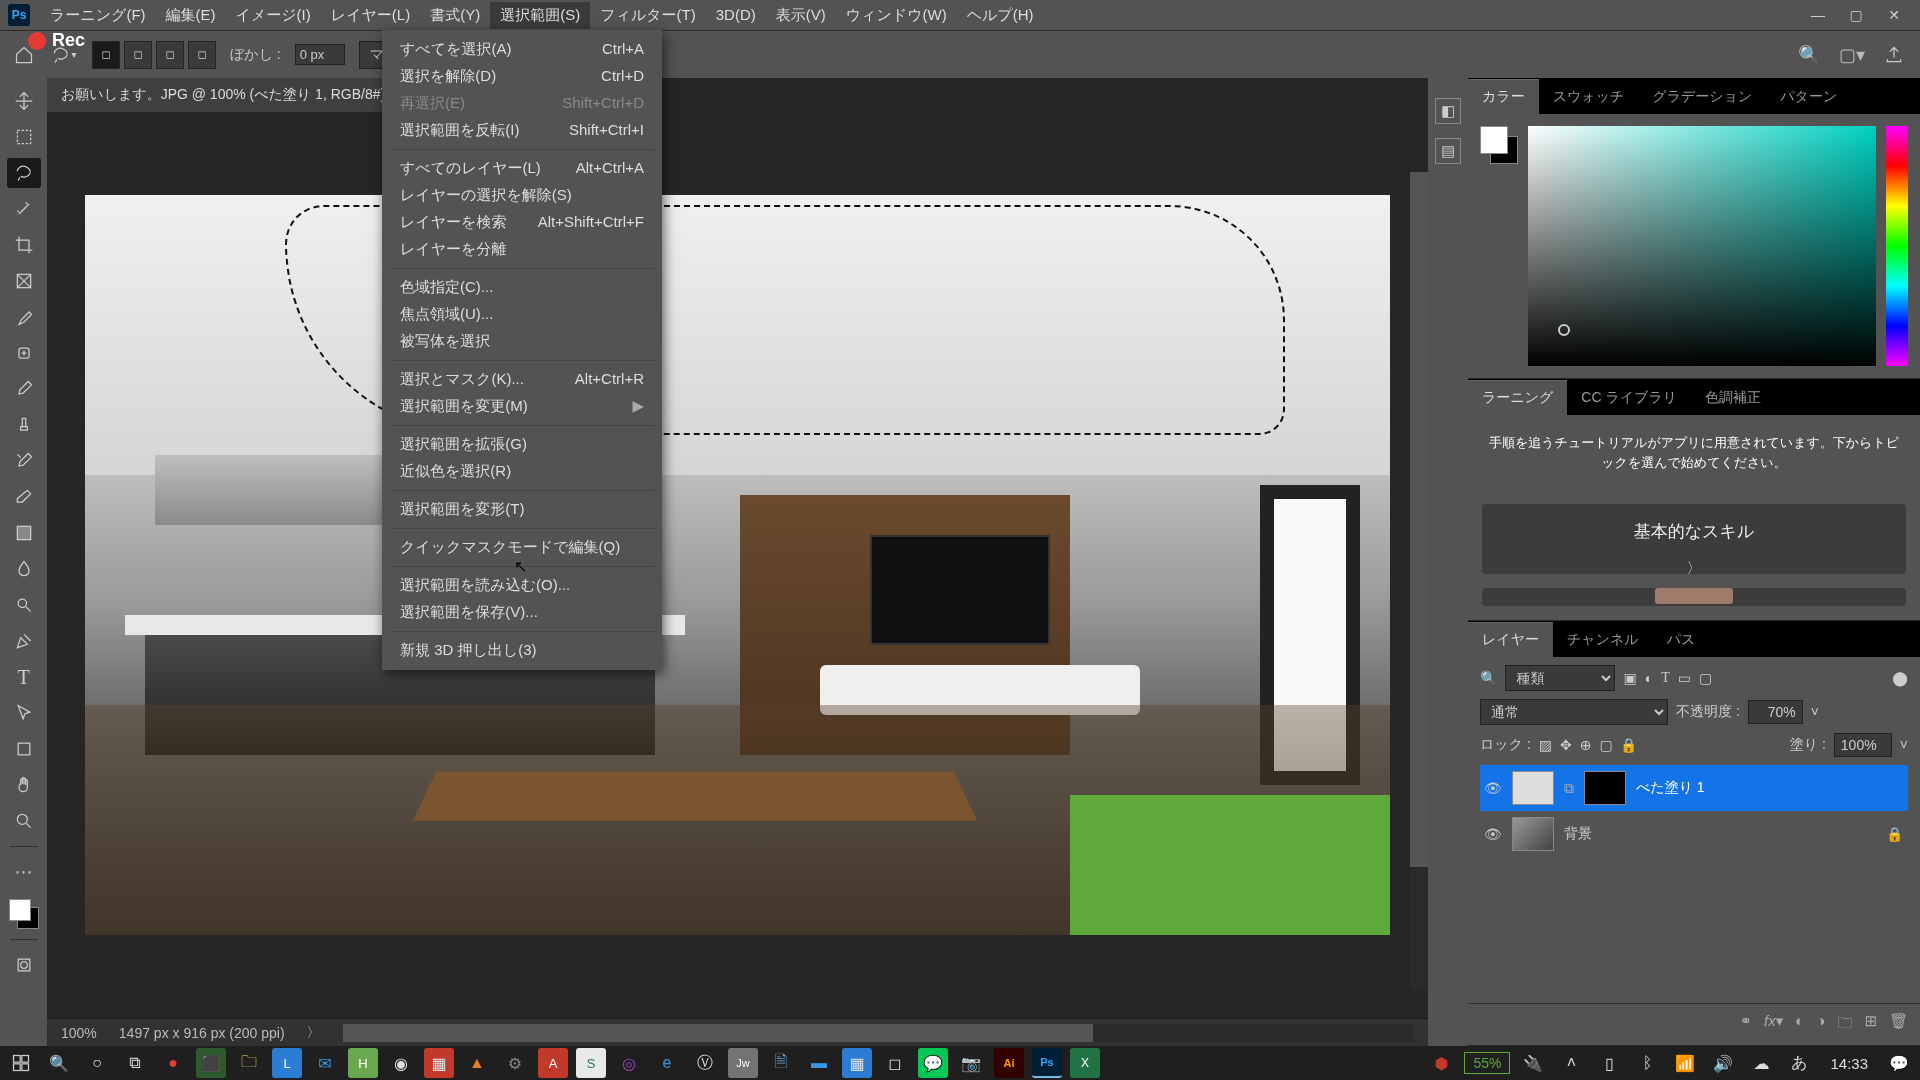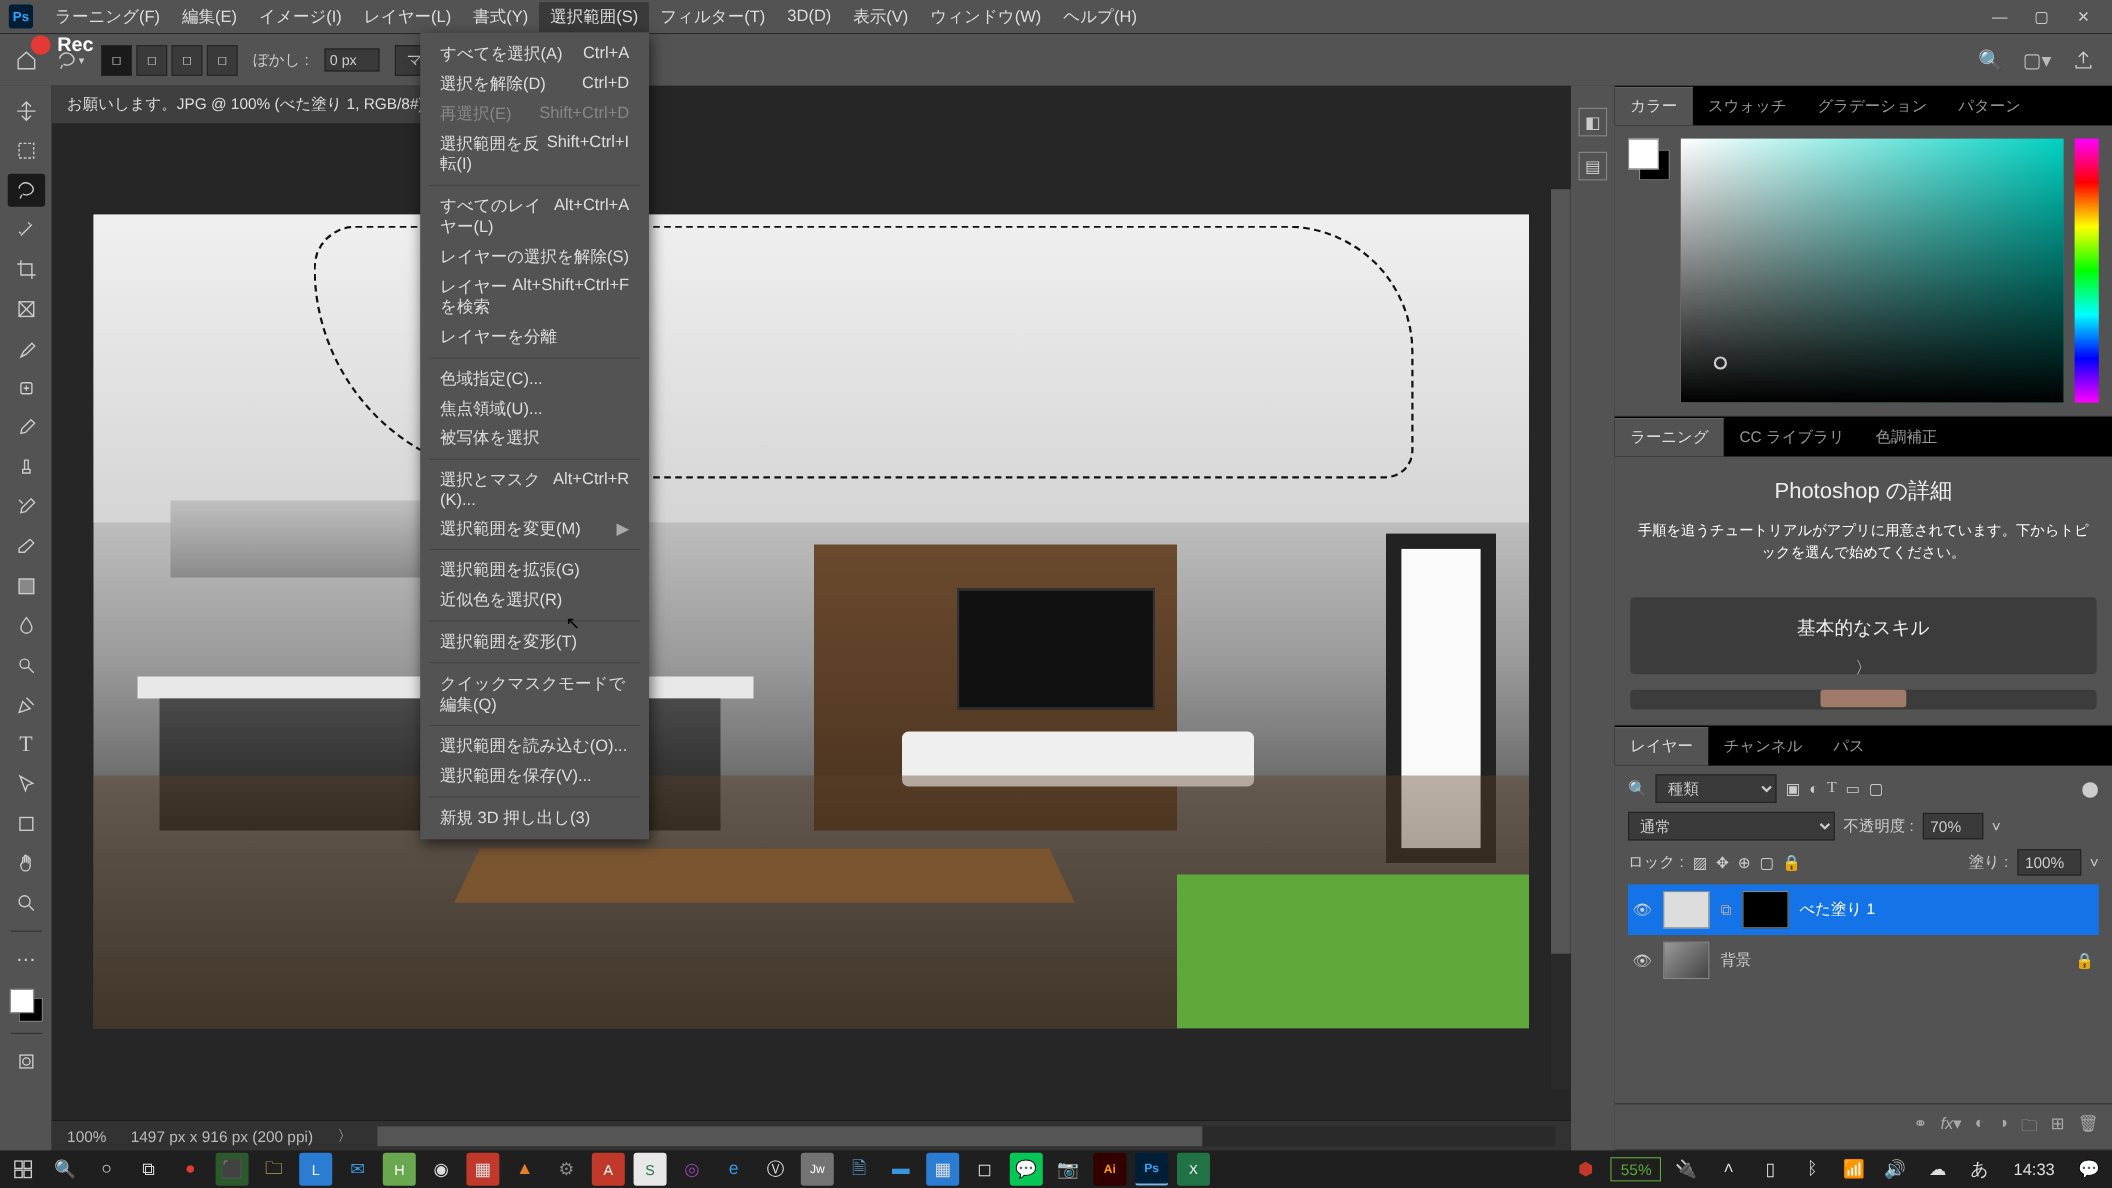--- a/index.html
+++ b/index.html
@@ -93,21 +93,21 @@
 .layer-item { display:flex; align-items:center; gap:10px; padding:6px 4px; }
 .layer-item.sel { background:#1473e6; color:#fff; }
 .layer-item .eye { width:18px; color:#ccc; }
 .layer-item .thumb { width:42px; height:34px; background:#ddd; border:1px solid #888; }
 .layer-item .thumb.mask { background:#000; }
 .layer-item .thumb.bg { background:linear-gradient(135deg,#999,#444); }
 .layer-item .lock { margin-left:auto; color:#aaa; }
 .layers-foot { display:flex; justify-content:flex-end; gap:12px; padding:8px 12px; color:#aaa; font-size:15px; border-top:1px solid #333; }
 
 
-.dropdown { position:absolute; left:382px; top:30px; width:208px; background:#535353; box-shadow:2px 4px 12px rgba(0,0,0,.6); z-index:100; padding:6px 0; font-size:15px; }
+.dropdown { position:absolute; left:382px; top:30px; width:280px; background:#535353; box-shadow:2px 4px 12px rgba(0,0,0,.6); z-index:100; padding:6px 0; font-size:15px; }
 .dropdown .row { display:flex; justify-content:space-between; padding:4px 18px; color:#ddd; }
 .dropdown .row.dis { color:#888; }
 .dropdown .row .arr { color:#aaa; }
 .dropdown .sep { height:1px; background:#444; margin:5px 8px; }
 
 
 .taskbar { position:absolute; bottom:0; left:0; right:0; height:34px; background:#1f1f1f; display:flex; align-items:center; padding:0 6px; gap:8px; }
 .taskbar .tb { width:30px; height:30px; display:flex; align-items:center; justify-content:center; color:#ddd; font-size:16px; border-radius:3px; }
 .taskbar .tb.ps { background:#001e36; color:#31a8ff; font-size:11px; font-weight:bold; border-bottom:2px solid #76b9ed; }
 .taskbar .spacer { flex:1; }
@@ -365,21 +365,20 @@
       </div>
     </div>
 
     <div class="panel-sec">
       <div class="panel-tabs" id="learn-tabs">
           <div class="ptab on">ラーニング</div>
           <div class="ptab">CC ライブラリ</div>
           <div class="ptab">色調補正</div>
         </div>
       <div class="learn-body">
-        <h3>Photoshop の詳細</h3>
         <p>手順を追うチュートリアルがアプリに用意されています。下からトピックを選んで始めてください。</p>
       </div>
       <div class="learn-card">
         <div class="th"></div>
         <div class="lbl">基本的なスキル</div>
         <div>〉</div>
       </div>
       <div class="learn-card" style="height:18px;margin-top:0;padding:0;">
           <div class="th" style="height:16px;background:#a07a6a;"></div>
         </div>
@@ -399,21 +398,21 @@
           <span>◐</span>
           <span style="font-family:serif;">T</span>
           <span>▭</span>
           <span>▢</span>
           <span style="flex:1"></span>
           <span>⬤</span>
         </div>
         <div class="row">
           <select style="width:188px;"><option>通常</option></select>
           <span>不透明度 :</span>
-          <input style="width: 55px;" value="70%">
+          <input style="width: 55px; text-align: right;" value="70%">
             <span>˅</span>
         </div>
         <div class="row">
           <span>ロック :</span>
           <span>▨</span>
           <span>✥</span>
           <span>⊕</span>
           <span>▢</span>
           <span>🔒</span>
           <span style="flex:1"></span>

